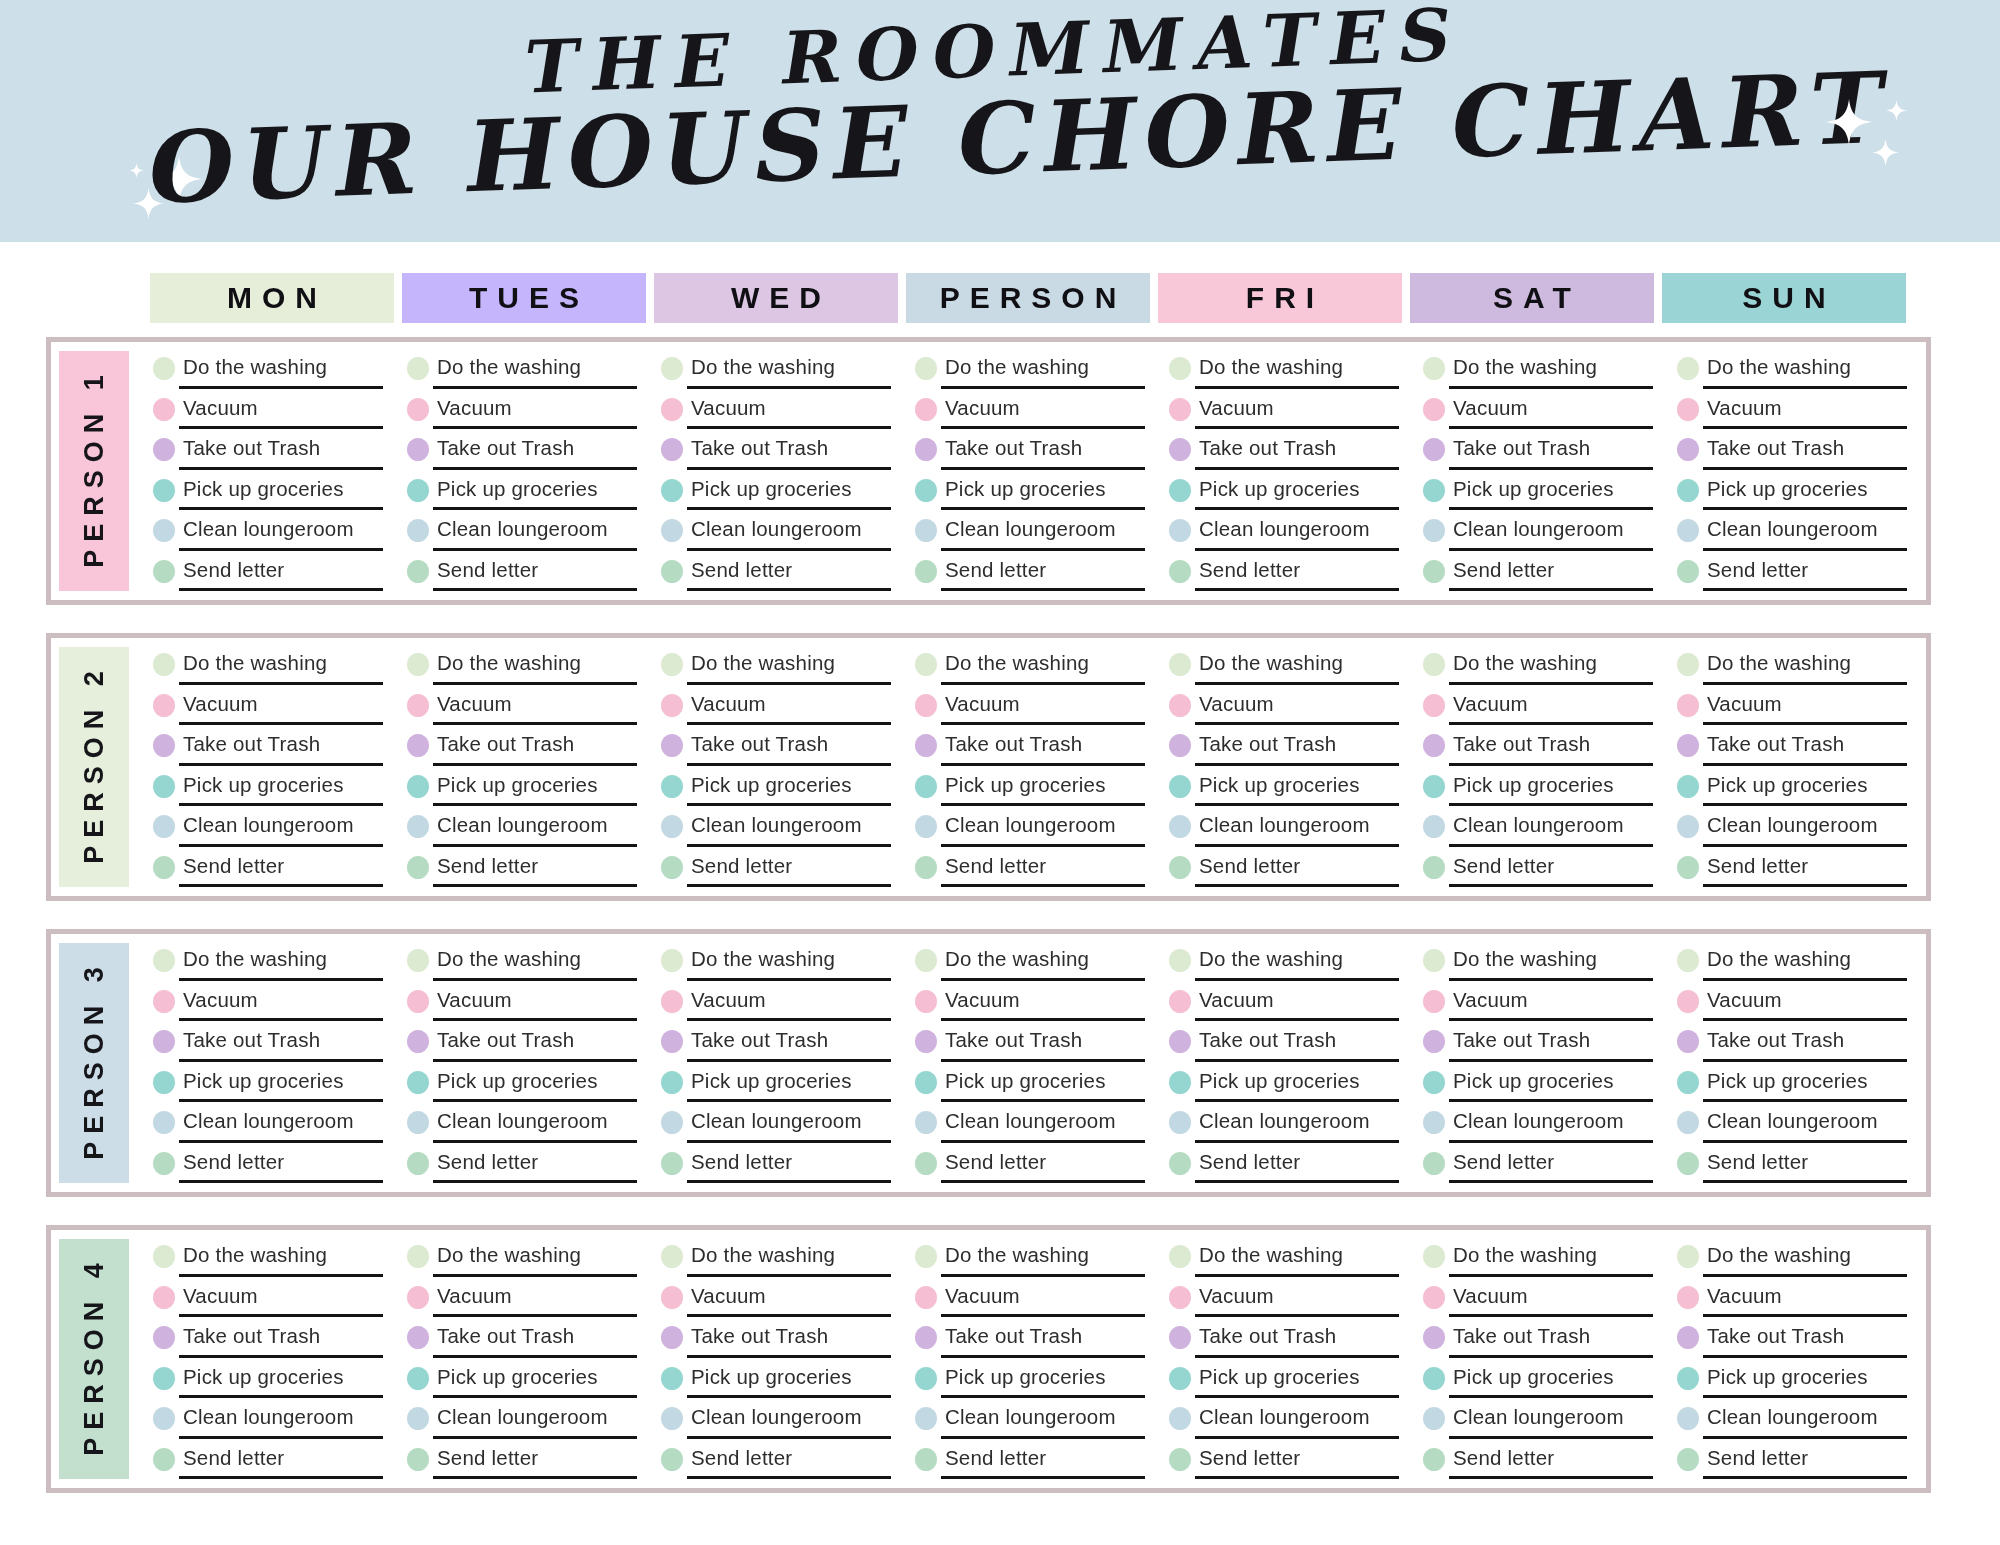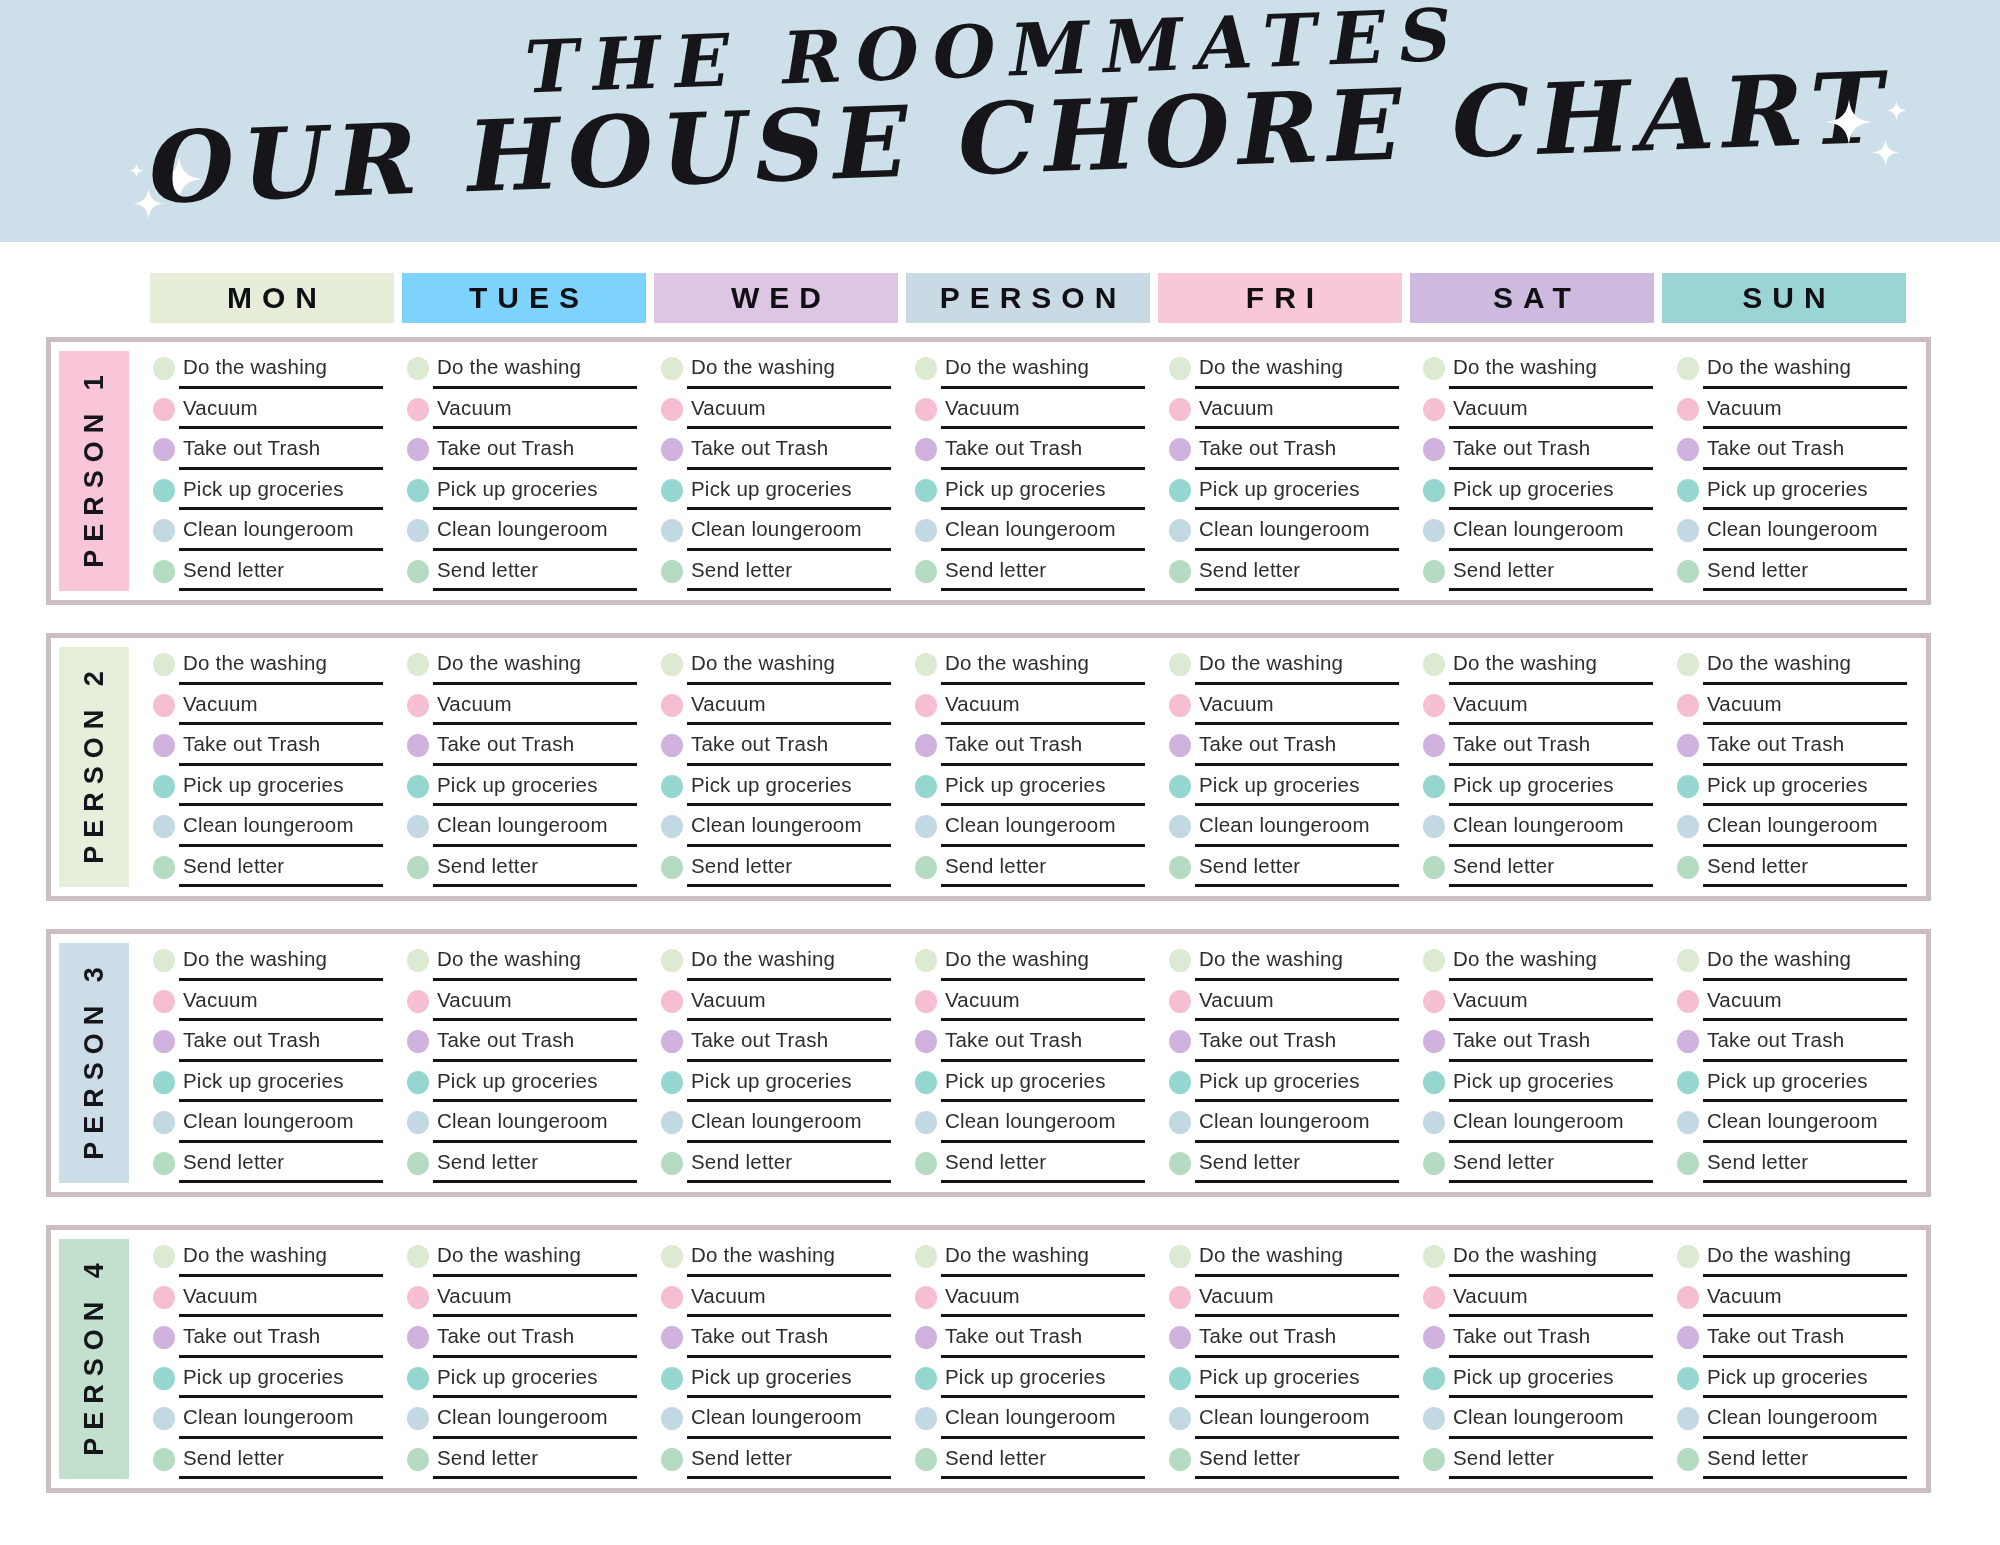--- a/index.html
+++ b/index.html
@@ -127,21 +127,21 @@
       <svg width="27" height="27" viewBox="0 0 24 24">
           <path d="M12 0 C13 8 16 11 24 12 C16 13 13 16 12 24 C11 16 8 13 0 12 C8 11 11 8 12 0 Z" fill="#ffffff"></path>
         </svg>
     </span>
   </header>
 
   <div class="day-row">
       <div class="day-pill" style="background: rgb(230, 238, 218);">
         <span>MON</span>
       </div>
-      <div class="day-pill" style="background: #7dd3fc; align-items: center;">
+      <div class="day-pill" style="background: #c4b5fd; align-items: center;">
         <span>TUES</span>
       </div>
       <div class="day-pill" style="background: rgb(220, 198, 228);">
         <span>WED</span>
       </div>
       <div class="day-pill" style="background: rgb(202, 218, 228);">
         <span>PERSON</span>
       </div>
       <div class="day-pill" style="background: rgb(248, 200, 216);">
         <span>FRI</span>

